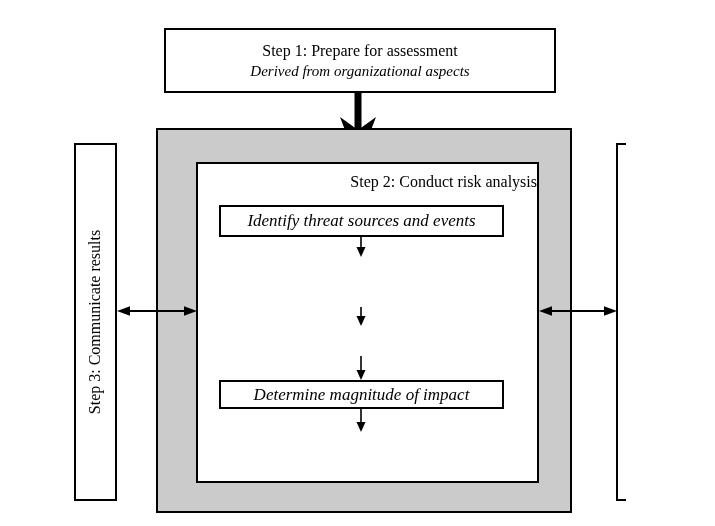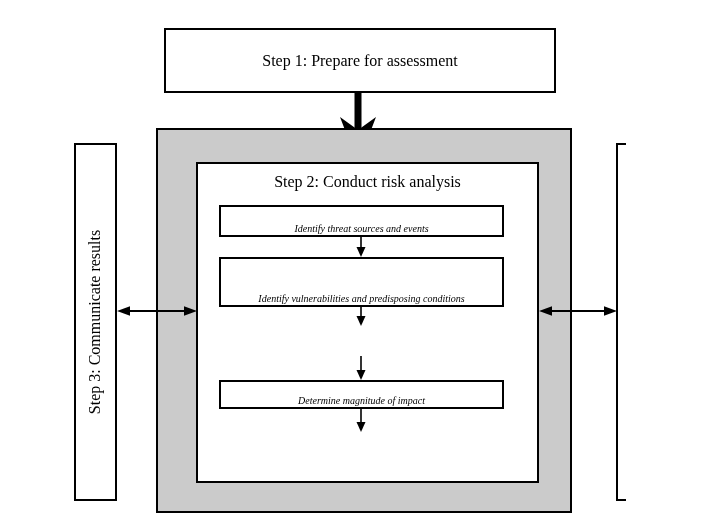--- a/index.html
+++ b/index.html
@@ -46,32 +46,32 @@
     box-sizing: border-box;
   }
   
   .step2 {
     left: 196px; top: 162px;
     width: 343px; height: 321px;
   }
   .step2-title {
     position: absolute;
     top: 9px; left: 0; right: 0;
-    text-align: center;
+    text-align: right;
     font-size: 16px;
   }
   
   .task {
     left: 219px;
     width: 285px;
     display: flex;
-    align-items: flex-end;
+    align-items: center;
     justify-content: center;
     text-align: center;
-    font-size: 10px;
+    font-size: 17px;
     font-style: italic;
     line-height: 1.25;
     padding: 0 11px;
   }
   .task-1 { top: 205px; height: 32px; }
   .task-2 { top: 257px; height: 50px; }
   .task-3 { top: 326px; height: 30px; }
   .task-4 { top: 380px; height: 29px; font-style: italic; }
   .task-5 { top: 432px; height: 30px; }
 
@@ -93,38 +93,36 @@
 
   .arrow-svg { position: absolute; display: block; }
 </style>
 </head>
 <body>
 
 <div class="stage">
 
   <div class="box step1">
     <div class="step1-title">Step 1: Prepare for assessment</div>
+    <div class="step1-subtitle">Derived from organizational aspects</div>
   </div>
 
   <svg class="arrow-svg" style="left:338px; top:92px;" width="40" height="72" viewBox="0 0 40 72">
     <rect x="16.5" y="0" width="7" height="40" fill="#000000"></rect>
     <polygon points="20,72 2,25 20,38 38,25" fill="#000000"></polygon>
   </svg>
 
   <div class="frame"></div>
 
   <div class="box step2">
     <div class="step2-title">Step 2: Conduct risk analysis</div>
   </div>
 
   <div class="box task task-1">
     <span>Identify threat sources and events</span>
-  </div>
-  <div class="box task task-2">
-    <span>Identify vulnerabilities and predisposing conditions</span>
   </div>
   <div class="box task task-4">
     <span>Determine magnitude of impact</span>
   </div>
 
   <svg class="arrow-svg" style="left:354px; top:237px;" width="14" height="20" viewBox="0 0 14 20">
     <line x1="7" y1="0" x2="7" y2="11" stroke="#000000" stroke-width="1.6"></line>
     <polygon points="7,20 2.5,10 11.5,10" fill="#000000"></polygon>
   </svg>
   <svg class="arrow-svg" style="left:354px; top:307px;" width="14" height="19" viewBox="0 0 14 19">

